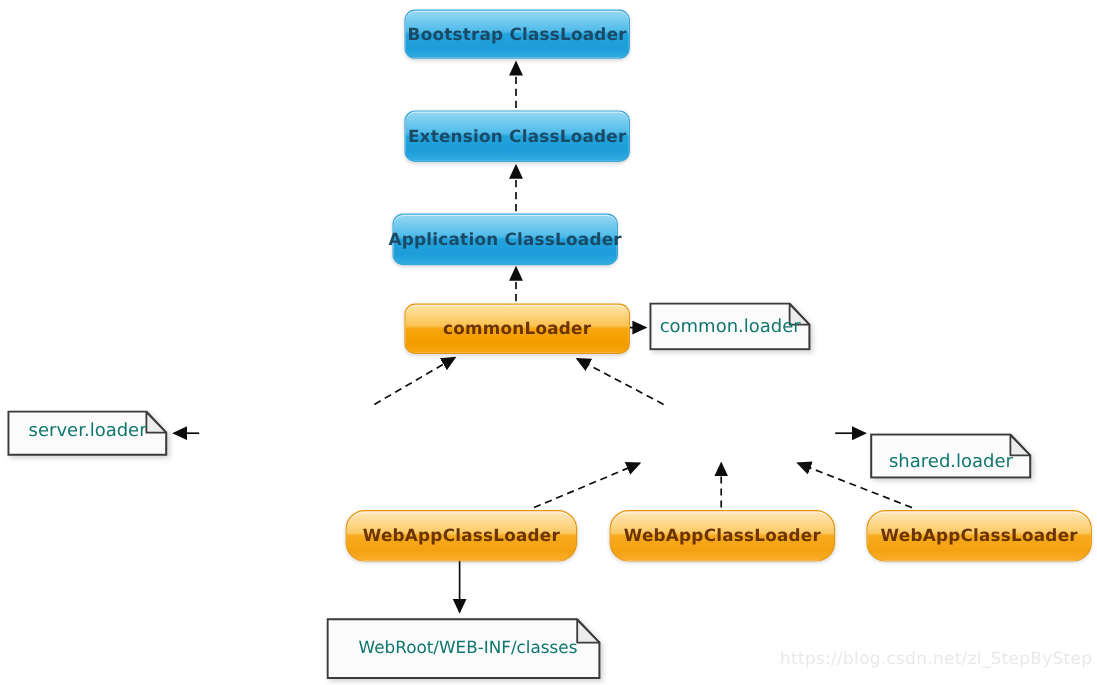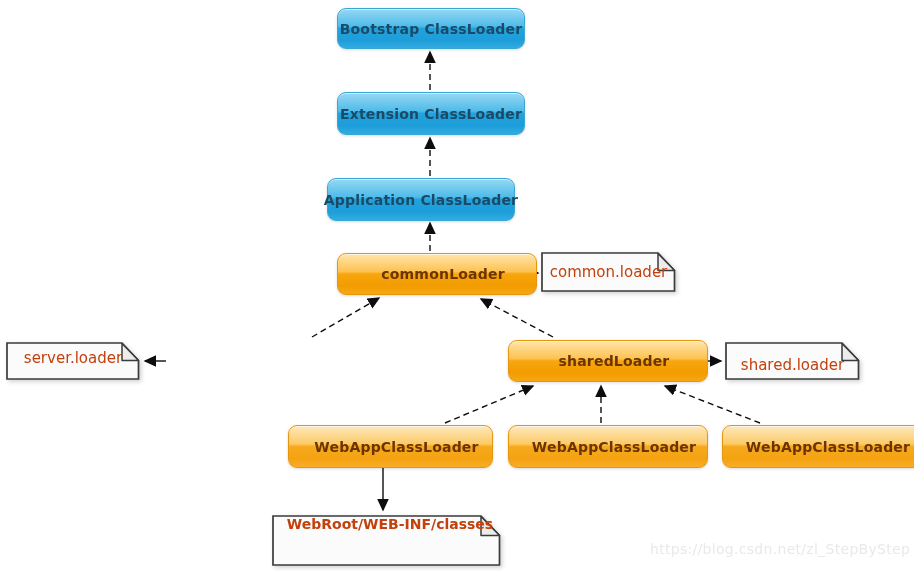--- a/index.html
+++ b/index.html
@@ -13,33 +13,34 @@
     border-radius:9px;font-weight:bold;font-size:14px;letter-spacing:.2px;
     box-shadow:inset 0 1px 0 rgba(255,255,255,.55), 0 1px 3px rgba(0,0,0,.15);
     white-space:nowrap;
   }
   .node.blue{
     background:linear-gradient(to bottom,#96d8f3 0%,#4fbbe9 44%,#23a3dd 50%,#1d9dd9 80%,#32ace2 100%);
     border:1px solid #3aa6d6;color:#1b4a66;
   }
   .node.orange{
     background:linear-gradient(to bottom,#ffe5ab 0%,#fdc252 44%,#f7a60d 50%,#f29c00 80%,#f8a713 100%);
-    border:1px solid #e6960e;color:#6b3400;padding-left:12px;
+    border:1px solid #e6960e;color:#6b3400;
   }
   .node.webapp{
     background:linear-gradient(to bottom,#fee8bc 0%,#fcca66 44%,#f7aa1e 50%,#f4a211 80%,#f9ad28 100%);
+    border-radius:16px;
   }
   .note{
     position:absolute;display:flex;align-items:center;justify-content:center;
-    font-size:15px;color:#c2410c;white-space:nowrap;
+    font-size:15px;color:#0f766e;white-space:nowrap;
   }
   .note svg{position:absolute;left:0;top:0;filter:drop-shadow(2px 2px 2px rgba(0,0,0,.18));}
   .note .txt{position:relative;z-index:1;}
-  .note.doc{flex-direction:row;align-items:flex-start;justify-content:center;
-    padding-left:7px;font-size:14px;line-height:1.4;font-weight:bold;}
+  .note.doc{flex-direction:column;align-items:center;justify-content:center;
+    padding-left:7px;font-size:14px;line-height:1.4;}
   .watermark{
     position:absolute;left:650px;top:541px;width:260px;
     color:#e9e9e9;font-size:14px;letter-spacing:.3px;white-space:nowrap;
   }
 </style>
 </head>
 <body>
 
 <div class="canvas">
 
@@ -73,23 +74,20 @@
 
   <div class="node blue" style="left:327px;top:178px;width:186px;height:41px">
     <span>Application ClassLoader</span>
   </div>
 
   <div class="node orange" style="left:337px;top:253px;width:186px;height:40px">
     <span>commonLoader</span>
   </div>
 
 
-  <div class="node orange" style="left:508px;top:340px;width:186px;height:40px">
-    <span>sharedLoader</span>
-  </div>
 
   <div class="node orange webapp" style="left:288px;top:425px;width:191px;height:41px">
     <span>WebAppClassLoader</span>
   </div>
 
   <div class="node orange webapp" style="left:508px;top:425px;width:186px;height:41px">
     <span>WebAppClassLoader</span>
   </div>
 
   <div class="node orange webapp" style="left:722px;top:425px;width:186px;height:41px">
@@ -105,21 +103,21 @@
   </div>
 
   <div class="note" style="left:541px;top:252px;width:135px;height:40px">
       <svg width="135" height="40">
         <path d="M1,1 H117 L133.5,18.5 V39 H1 Z" fill="#fbfbfb" stroke="#3b3b3b" stroke-width="1.7"></path>
         <path d="M117,1.5 V18.5 H133.5 Z" fill="#ececec" stroke="#3b3b3b" stroke-width="1.5" stroke-linejoin="round"></path>
       </svg>
     <span class="txt">common.loader</span>
   </div>
 
-  <div class="note" style="left:725px;top:342px;width:135px;height:46px">
+  <div class="note" style="left:725px;top:361px;width:135px;height:46px">
       <svg width="135" height="38">
         <path d="M1,1 H117 L133.5,18.5 V37 H1 Z" fill="#fbfbfb" stroke="#3b3b3b" stroke-width="1.7"></path>
         <path d="M117,1.5 V18.5 H133.5 Z" fill="#ececec" stroke="#3b3b3b" stroke-width="1.5" stroke-linejoin="round"></path>
       </svg>
     <span class="txt">shared.loader</span>
   </div>
 
   <div class="note doc" style="left:272px;top:515px;width:222px;height:51px">
       <svg width="229" height="51">
         <path d="M1,1 H209 L227.5,20.5 V50 H1 Z" fill="#fbfbfb" stroke="#3b3b3b" stroke-width="1.7"></path>

